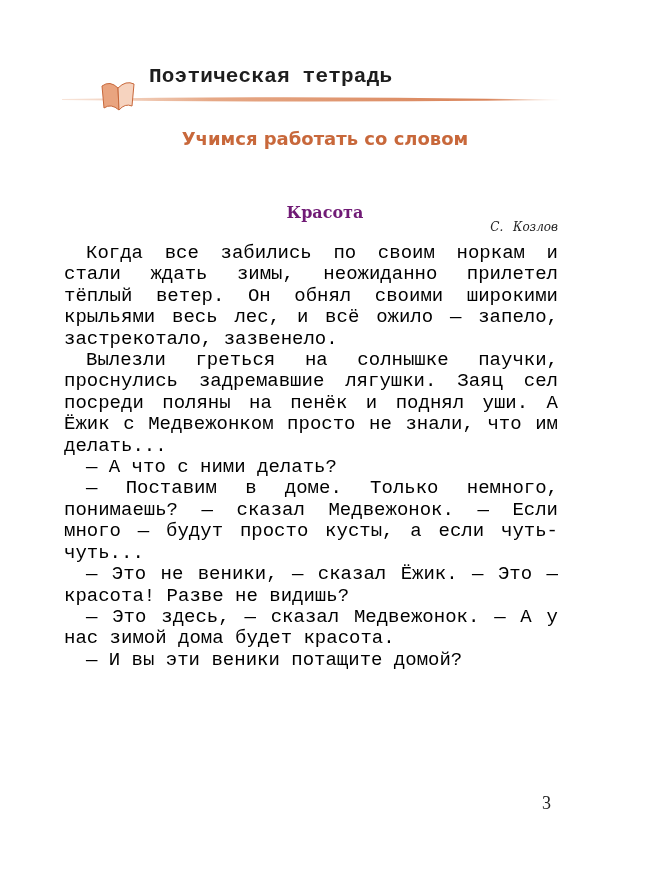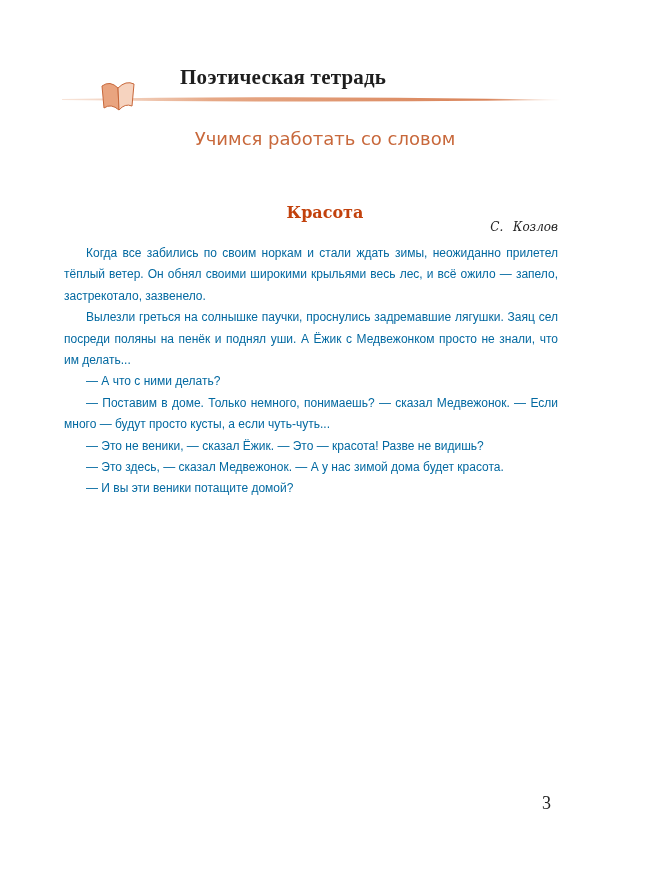--- a/index.html
+++ b/index.html
@@ -1,50 +1,50 @@
 <!DOCTYPE html>
 <html><head>
   <meta charset="utf-8">
   <style>
     html, body { margin: 0; padding: 0; background: #ffffff; }
     body { width: 650px; height: 869px; position: relative; overflow: hidden; }
     .page { position: absolute; left: 0; top: 0; width: 650px; height: 869px; background: #fff; }
 
     .header { position: absolute; left: 62px; top: 60px; width: 500px; height: 60px; }
     .header-title {
-      position: absolute; left: 118px; top: 5px;
-      font-family: Liberation Serif, serif; font-weight: bold; font-size: 21px;
+      position: absolute; left: 87px; top: 5px;
+      font-family: Liberation Mono, monospace; font-weight: bold; font-size: 21px;
       color: #1e1e1e; letter-spacing: 0.2px; white-space: nowrap;
     }
     .header-line { position: absolute; left: 0; top: 34px; width: 500px; height: 10px; }
     .book-icon { position: absolute; left: 36px; top: 16px; width: 40px; height: 40px; }
 
     .section-title {
       position: absolute; left: 0; width: 650px; top: 128px; text-align: center;
-      font-family: "DejaVu Sans", sans-serif; font-weight: normal; font-size: 18px;
+      font-family: "DejaVu Sans", sans-serif; font-weight: bold; font-size: 18px;
       color: #c8683b; white-space: nowrap;
     }
 
     .task { position: absolute; left: 88px; top: 170px; font-family: "DejaVu Sans", sans-serif; font-size: 16px; color: #222; white-space: nowrap; }
     .task-num { color: #c8683b; font-weight: bold; display: inline-block; width: 34px; }
     .task-text { word-spacing: 3px; }
 
     .story-title {
       position: absolute; left: 0; width: 650px; top: 203px; text-align: center;
-      font-family: "DejaVu Serif", serif; font-weight: bold; font-size: 16px; color: #c2410c;
+      font-family: "DejaVu Serif", serif; font-weight: bold; font-size: 16px; color: #701a75;
     }
     .story-author {
       position: absolute; right: 92px; top: 220px;
       font-family: "DejaVu Serif", serif; font-style: italic; font-size: 12px; color: #222;
       word-spacing: 6px;
     }
 
     .story {
       position: absolute; left: 64px; top: 243px; width: 494px;
-      font-family: Liberation Sans, sans-serif; font-size: 12px; line-height: 21.4px; color: #0369a1;
+      font-family: Liberation Mono, monospace; font-size: 19px; line-height: 21.4px; color: #000000;
     }
     .story p { margin: 0; text-align: justify; text-align-last: left; text-indent: 22px; }
 
     .page-number {
       position: absolute; left: 542px; top: 793px;
       font-family: "Liberation Serif", serif; font-size: 18px; color: #222;
     }
   </style>
 </head>
 <body>

